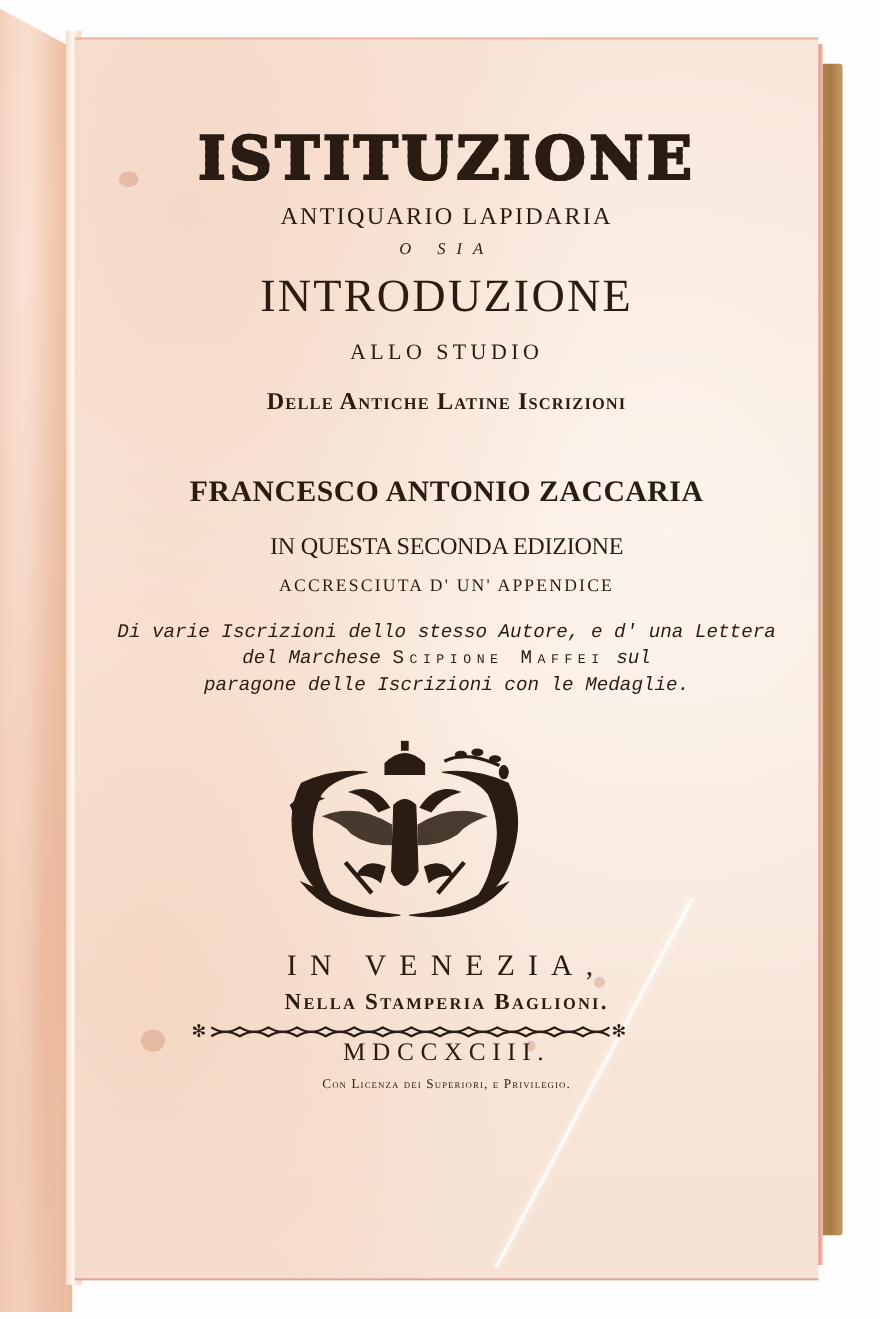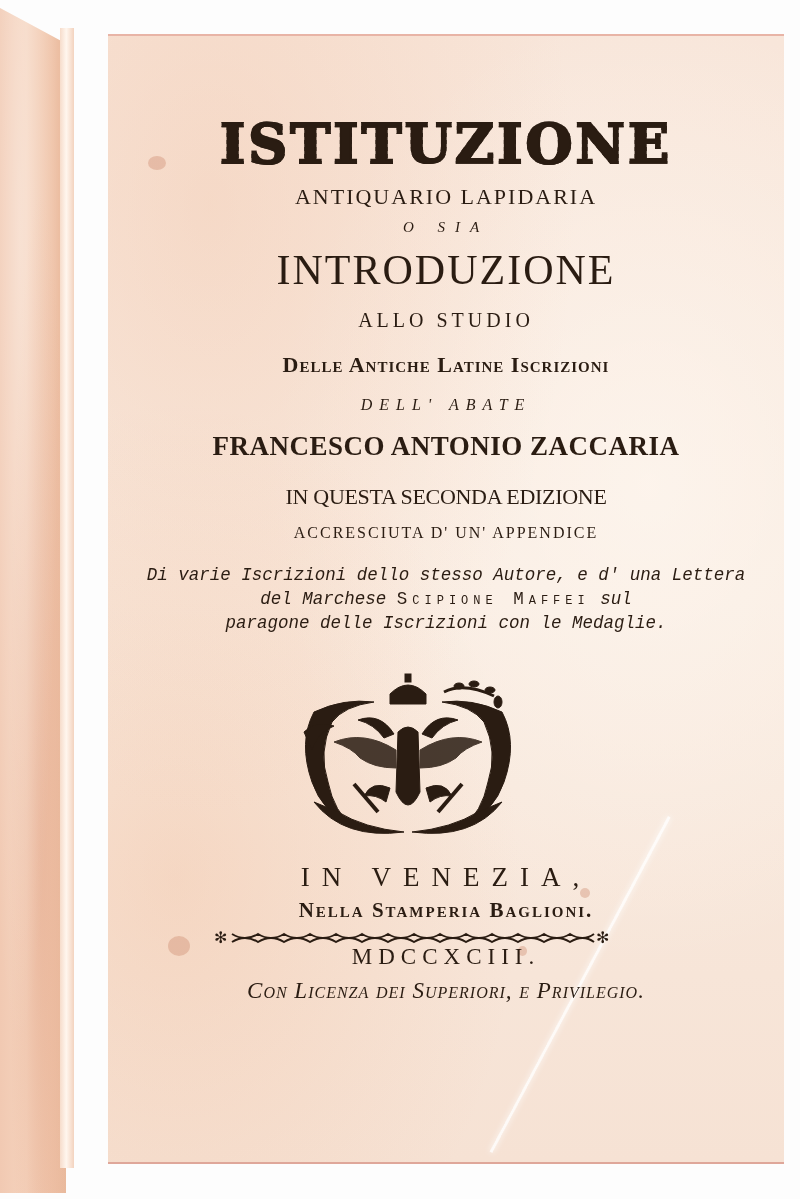--- a/index.html
+++ b/index.html
@@ -38,21 +38,20 @@
     
     .page {
       position: absolute; left: 68px; top: 34px; width: 676px; height: 1130px;
       background:
         radial-gradient(ellipse at 15% 15%, rgba(240,190,160,0.35), transparent 45%),
         radial-gradient(ellipse at 10% 75%, rgba(240,185,150,0.35), transparent 40%),
         radial-gradient(ellipse at 80% 40%, rgba(255,250,244,0.6), transparent 50%),
         linear-gradient(180deg, #f8e6da 0%, #f9ebe0 50%, #f6e2d4 100%);
       border-top: 2px solid #e8b4a6;
       border-bottom: 2px solid #dfa79a;
-      margin-left: 40px;
     }
     .page-fold {
       position: absolute; left: 560px; top: 780px; width: 3px; height: 380px;
       background: rgba(255,255,255,0.8);
       transform: rotate(28deg); transform-origin: top left;
       box-shadow: 0 0 6px rgba(255,255,255,0.9);
     }
 
     .text { position: absolute; left: 0; width: 676px; text-align: center; color: #2a1c12; }
 
@@ -83,21 +82,21 @@
     .ornament {
       position: absolute; left: 186px; top: 636px; width: 228px; height: 168px;
     }
 
     .t-venezia { top: 826px; font-size: 27px; letter-spacing: 12px; }
     .t-stamperia { top: 862px; font-size: 21px; letter-spacing: 2px; font-weight: bold; font-variant: small-caps; }
     .rule {
       position: absolute; left: 104px; top: 893px; width: 400px; height: 16px;
     }
     .t-year { top: 908px; font-size: 23px; letter-spacing: 6px; }
-    .t-licenza { top: 942px; font-size: 23px; font-style: italic; letter-spacing: 1px; font-variant: small-caps; }
+    .t-licenza { top: 942px; font-size: 12px; letter-spacing: 1px; font-variant: small-caps; }
 
     .speck { position: absolute; border-radius: 50%; background: rgba(200,130,100,0.35); }
   </style>
 </head>
 <body>
 
 <div class="scene">
   <div class="cover-left"></div>
   <div class="board-right"></div>
   <div class="page-edge-red"></div>
@@ -109,21 +108,20 @@
     <div class="speck" style="left:472px;top:852px;width:10px;height:10px;"></div>
     <div class="speck" style="left:410px;top:910px;width:9px;height:10px;"></div>
     <div class="page-fold"></div>
 
     <div class="text t-istituzione">ISTITUZIONE</div>
     <div class="text t-antiquario">ANTIQUARIO LAPIDARIA</div>
     <div class="text t-osia">O SIA</div>
     <div class="text t-introduzione">INTRODUZIONE</div>
     <div class="text t-delle">Delle Antiche Latine Iscrizioni</div>
     <div class="text t-allo">ALLO STUDIO</div>
-    <div class="text t-abate">DELL' ABATE</div>
     <div class="text t-author">FRANCESCO ANTONIO ZACCARIA</div>
     <div class="text t-edizione">IN QUESTA SECONDA EDIZIONE</div>
     <div class="text t-accresciuta">ACCRESCIUTA D' UN' APPENDICE</div>
 
     <div class="text t-desc">
       <div>Di varie Iscrizioni dello stesso Autore, e d' una Lettera</div>
       <div>
         <span>del Marchese</span>
         <span class="sc">Scipione Maffei</span>
         <span>sul</span>

